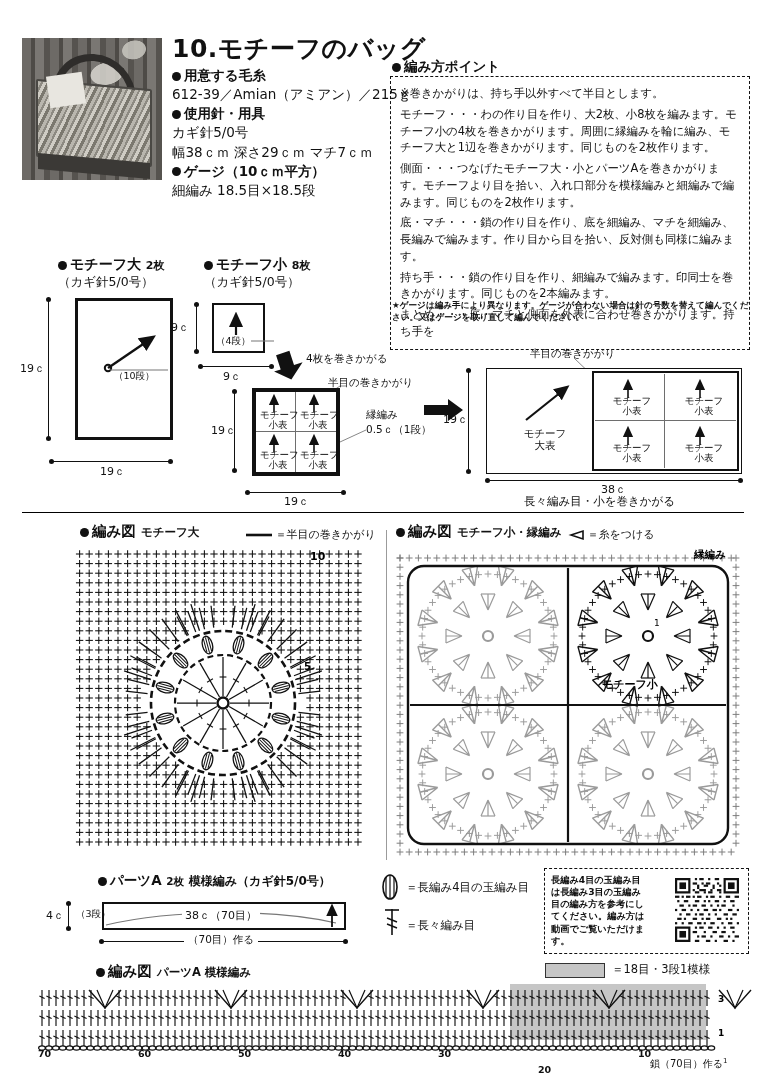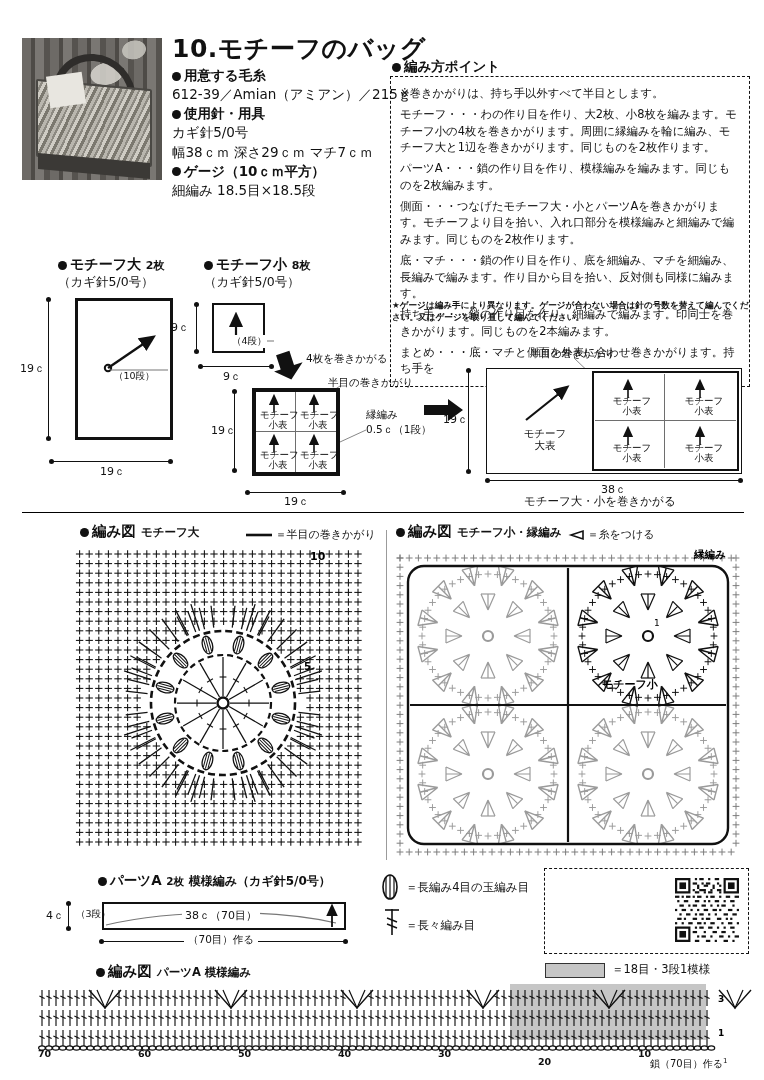--- a/index.html
+++ b/index.html
@@ -92,21 +92,20 @@
     <div><span class="bullet"></span><span class="hd">ゲージ（10ｃｍ平方）</span></div>
     <div>細編み 18.5目×18.5段</div>
   </div>
 
   <div id="pointhd" class="abs">
     <span class="bullet"></span><span>編み方ポイント</span>
   </div>
   <div id="pointbox" class="abs">
     <p>※巻きかがりは、持ち手以外すべて半目とします。</p>
     <p>モチーフ・・・わの作り目を作り、大2枚、小8枚を編みます。モチーフ小の4枚を巻きかがります。周囲に縁編みを輪に編み、モチーフ大と1辺を巻きかがります。同じものを2枚作ります。</p>
-    <p>パーツA・・・鎖の作り目を作り、模様編みを編みます。同じものを2枚編みます。</p>
     <p>側面・・・つなげたモチーフ大・小とパーツAを巻きかがります。モチーフより目を拾い、入れ口部分を模様編みと細編みで編みます。同じものを2枚作ります。</p>
     <p>底・マチ・・・鎖の作り目を作り、底を細編み、マチを細編み、長編みで編みます。作り目から目を拾い、反対側も同様に編みます。</p>
     <p>持ち手・・・鎖の作り目を作り、細編みで編みます。印同士を巻きかがります。同じものを2本編みます。</p>
     <p>まとめ・・・底・マチと側面を外表に合わせ巻きかがります。持ち手を</p>
   </div>
   <div id="gaugenote" class="abs">★ゲージは編み手により異なります。ゲージが合わない場合は針の号数を替えて編んでください。又はゲージを取り直して編んでください。</div>
 
   <div class="abs schd" style="left:58px;top:256px">
     <span class="bullet"></span><span>モチーフ大</span>
     <span style="font-size:11px">2枚</span>
@@ -147,21 +146,21 @@
   <div class="lbl abs" style="left:171px;top:320px">9ｃ</div>
   <div class="dim-h abs" style="left:201px;top:366px;width:70px"></div>
   <div class="dot abs" style="left:198px;top:364px"></div>
   <div class="dot abs" style="left:269px;top:364px"></div>
   <div class="lbl abs" style="left:220px;top:369px;background:#fff;padding:0 3px">9ｃ</div>
   <svg class="abs" style="left:228px;top:310px" width="50" height="38">
     <line x1="8" y1="28" x2="8" y2="6" stroke="#111" stroke-width="2.2" marker-end="url(#ah)"></line>
     <circle cx="8" cy="29" r="2.6" fill="none" stroke="#111" stroke-width="1.8"></circle>
     <path d="M10,31 L46,31" stroke="#777" stroke-width="1.2" fill="none"></path>
   </svg>
-  <div class="lblsm abs" style="left:232px;top:335px;background:#fff">（4段）</div>
+  <div class="lblsm abs" style="left:216px;top:335px;background:#fff">（4段）</div>
 
   <svg class="abs" style="left:274px;top:348px" width="34" height="34">
     <path d="M6,4 L20,4 L20,19 L29,19 L13,32 L-1,19 L6,19 Z" fill="#111" transform="rotate(-18 14 18)"></path>
   </svg>
 
   <div class="lbl abs" style="left:306px;top:352px;font-size:10.5px">4枚を巻きかがる</div>
   <div class="lbl abs" style="left:328px;top:376px;font-size:10.5px">半目の巻きかがり</div>
   <svg class="abs" style="left:310px;top:386px" width="34" height="22">
     <line x1="0" y1="20" x2="30" y2="0" stroke="#888" stroke-width="1"></line>
   </svg>
@@ -223,21 +222,21 @@
   <div class="lblsm abs" style="left:512px;top:428px;width:66px;text-align:center;line-height:1.1;font-size:10.5px"><span>モチーフ</span><br><span>大表</span></div>
 
   <div class="dim-v abs" style="left:468px;top:371px;height:100px"></div>
   <div class="dot abs" style="left:466px;top:368px"></div>
   <div class="dot abs" style="left:466px;top:469px"></div>
   <div class="lbl abs" style="left:443px;top:412px">19ｃ</div>
   <div class="dim-h abs" style="left:488px;top:480px;width:252px"></div>
   <div class="dot abs" style="left:485px;top:478px"></div>
   <div class="dot abs" style="left:738px;top:478px"></div>
   <div class="lbl abs" style="left:597px;top:482px;background:#fff;padding:0 4px">38ｃ</div>
-  <div class="lbl abs" style="left:524px;top:494px;font-size:11.5px">モチーフ大・小を巻きかがる</div>
+  <div class="lbl abs" style="left:524px;top:494px;font-size:11.5px">長々編み目・小を巻きかがる</div>
 
   <div id="hr1" class="abs"></div>
   <div id="divider" class="abs"></div>
 
   <div class="abs chhd" style="left:80px;top:522px">
     <span class="bullet"></span><span>編み図</span>
     <span class="chsub">モチーフ大</span>
   </div>
   <div class="abs keyt" style="left:246px;top:527px">
     <svg width="26" height="8" style="vertical-align:middle">
@@ -1564,20 +1563,21 @@
   <div class="abs" style="left:406px;top:880px;font-size:11.5px">＝長編み4目の玉編み目</div>
   <svg class="abs" style="left:382px;top:908px" width="20" height="28">
     <line x1="10" y1="1" x2="10" y2="27" stroke="#111" stroke-width="1.6"></line>
     <line x1="3" y1="2" x2="17" y2="2" stroke="#111" stroke-width="1.6"></line>
     <line x1="5" y1="10" x2="15" y2="14" stroke="#111" stroke-width="1.4"></line>
     <line x1="5" y1="16" x2="15" y2="20" stroke="#111" stroke-width="1.4"></line>
   </svg>
   <div class="abs" style="left:406px;top:918px;font-size:11.5px">＝長々編み目</div>
 
   <div id="qrbox" class="abs">
+    <div id="qrtxt">長編み4目の玉編み目は長編み3目の玉編み目の編み方を参考にしてください。編み方は動画でご覧いただけます。</div>
     <svg id="qr" viewBox="0 0 29 29">
       <rect width="29" height="29" fill="#fff"></rect>
       <g fill="#111">
         <path d="M0,0h7v7h-7z M1,1v5h5v-5z"></path>
           <rect x="2" y="2" width="3" height="3"></rect>
         <path d="M22,0h7v7h-7z M23,1v5h5v-5z"></path>
           <rect x="24" y="2" width="3" height="3"></rect>
         <path d="M0,22h7v7h-7z M1,23v5h5v-5z"></path>
           <rect x="2" y="24" width="3" height="3"></rect>
         <rect x="9" y="0" width="1" height="1"></rect>
@@ -2358,20 +2358,20 @@
       </g>
     <text x="684" y="22" font-size="9" font-weight="bold" font-family="DejaVu Sans, sans-serif">3</text>
     <text x="684" y="56" font-size="9" font-weight="bold" font-family="DejaVu Sans, sans-serif">1</text>
   </svg>
   <div class="abs" style="left:34px;top:1048px;width:706px;height:14px">
     <span class="rownum" style="left:4px;top:0">70</span>
     <span class="rownum" style="left:104px;top:0">60</span>
     <span class="rownum" style="left:204px;top:0">50</span>
     <span class="rownum" style="left:304px;top:0">40</span>
     <span class="rownum" style="left:404px;top:0">30</span>
-    <span class="rownum" style="left:504px;top:8px">20</span>
+    <span class="rownum" style="left:504px;top:16px">20</span>
     <span class="rownum" style="left:604px;top:0">10</span>
   </div>
   <div class="abs" style="left:650px;top:1057px;font-size:10px">
     <span>鎖（70目）作る</span><sup style="font-size:7px">1</sup>
   </div>
 
 </div>
 
 </body></html>

